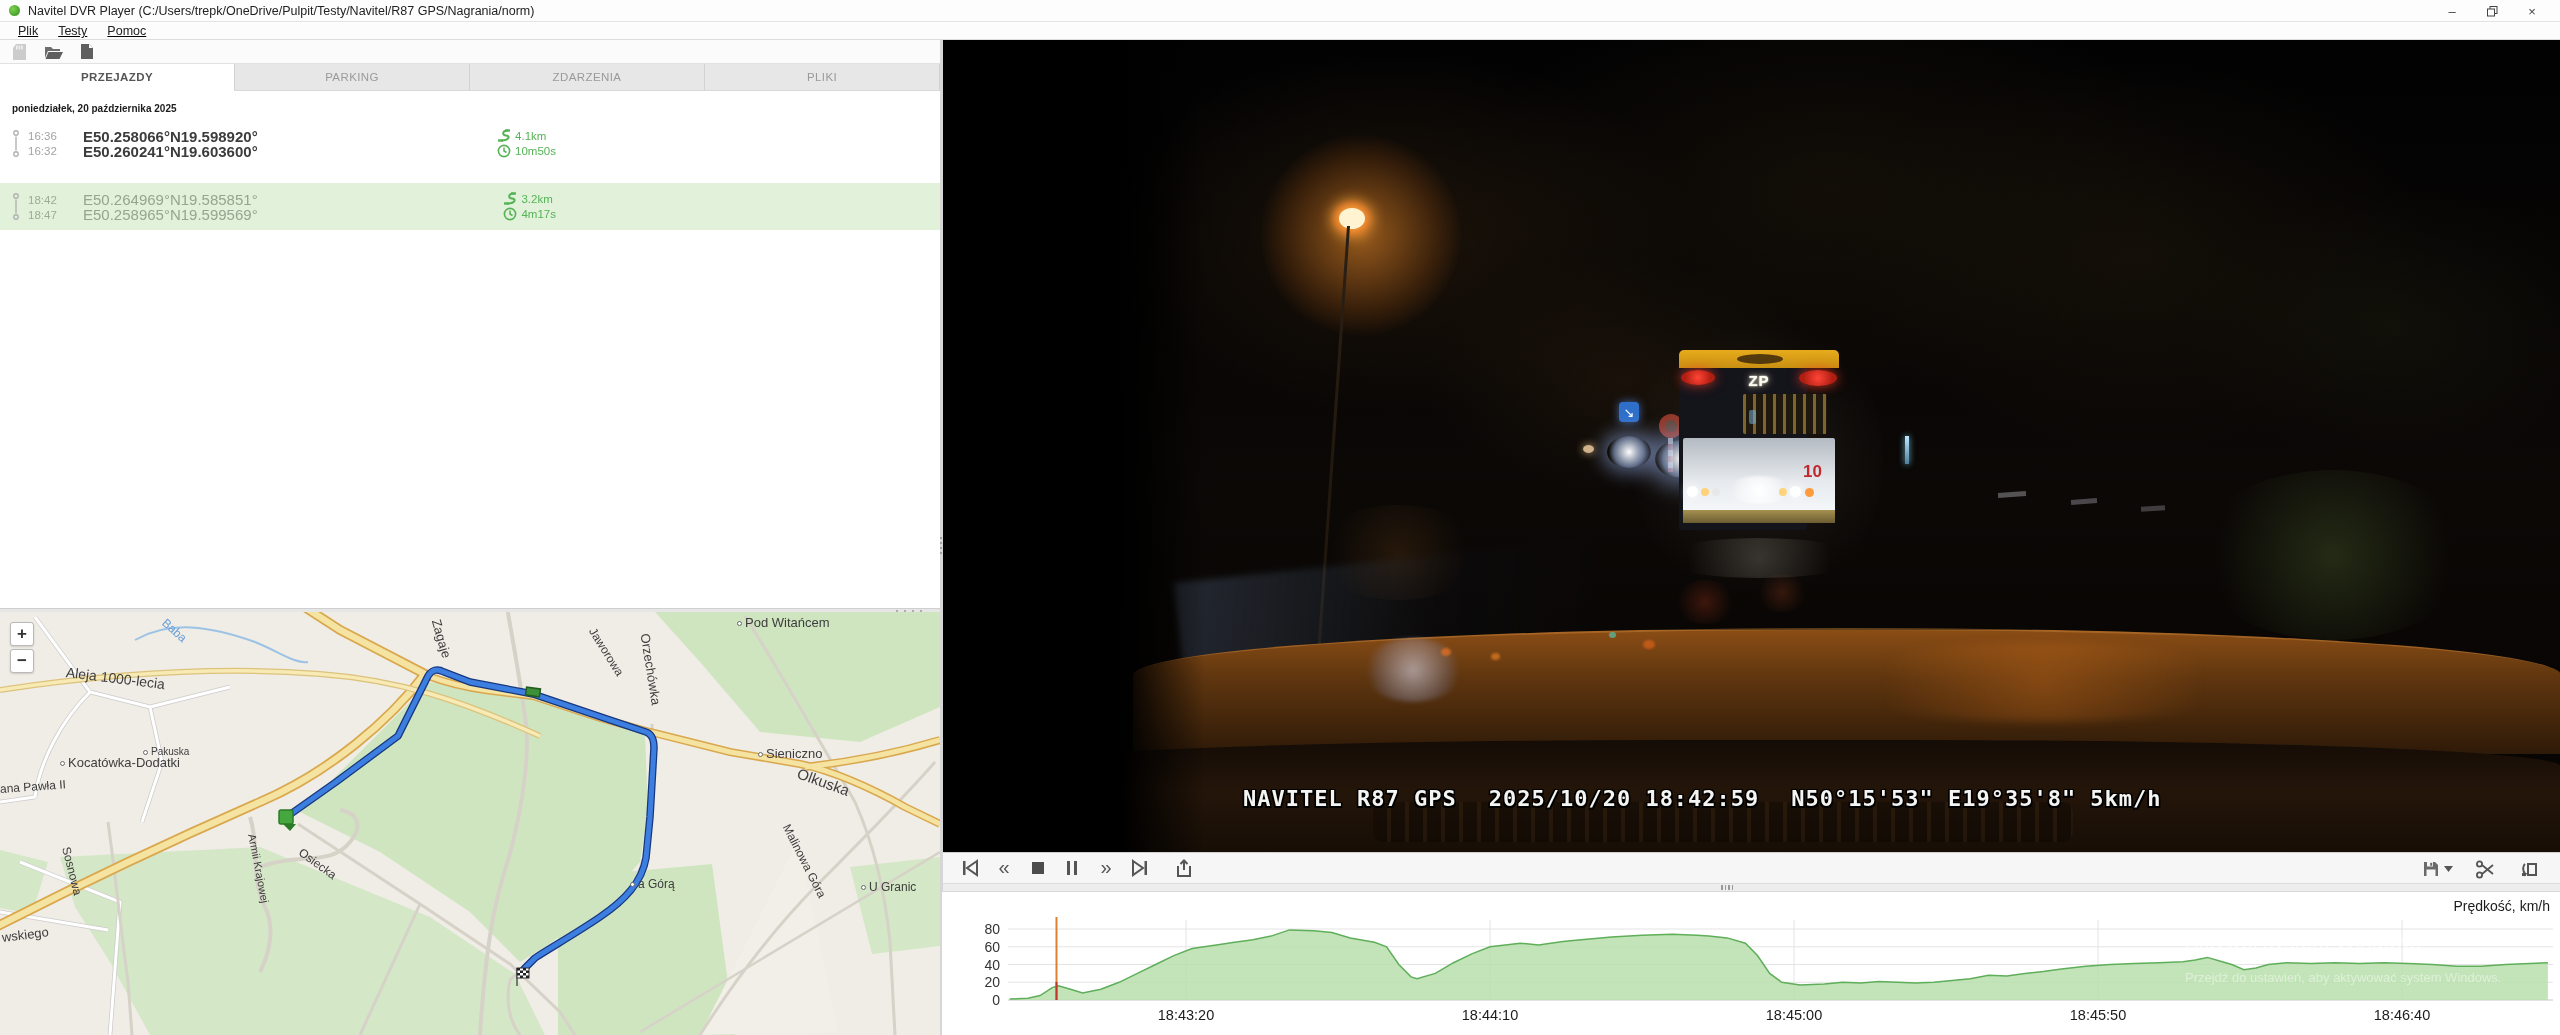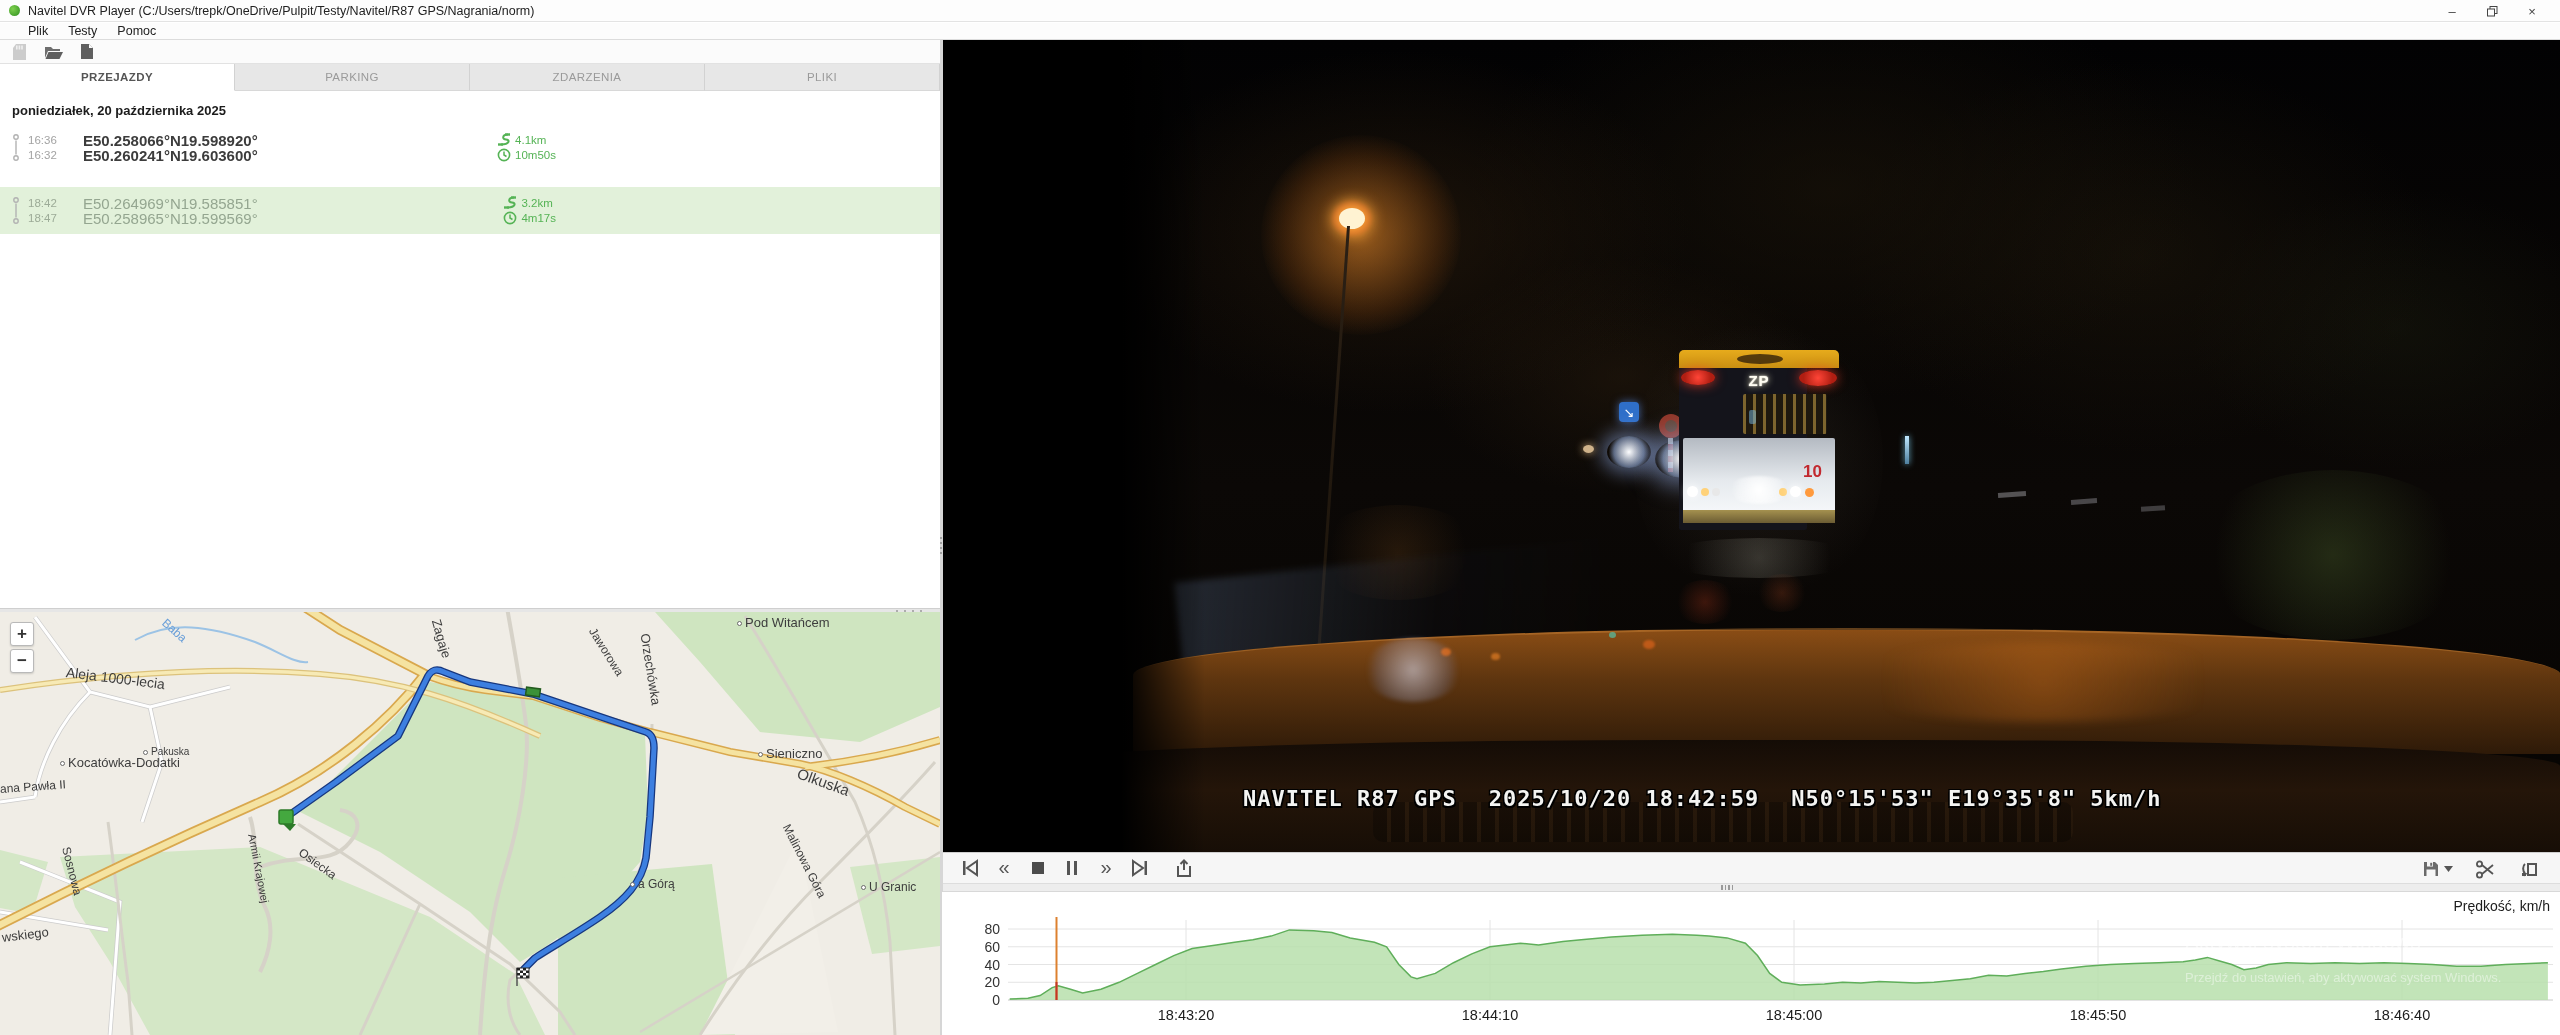--- a/index.html
+++ b/index.html
@@ -10,38 +10,38 @@
   
   #titlebar { position:absolute; left:0; top:0; width:2560px; height:22px;
     background:#fdfdfd; border-bottom:1px solid #e3e3e3; display:flex; align-items:center; }
   #app-icon { width:11px; height:11px; border-radius:50%;
     background:radial-gradient(circle at 35% 35%, #7ed04e, #2e8f1f); margin:0 8px 0 9px; }
   #title-text { font-size:12.5px; color:#222; }
   #win-controls { position:absolute; right:8px; top:0; height:22px; display:flex; }
   .win-btn { width:40px; height:22px; display:flex; align-items:center; justify-content:center;
     color:#444; font-size:13px; cursor:default; }
   #menubar { position:absolute; left:0; top:23px; width:2560px; height:17px;
-    background:#fcfcfc; border-bottom:1px solid #dcdcdc; display:flex; align-items:center; padding-left:18px; }
+    background:#fcfcfc; border-bottom:1px solid #dcdcdc; display:flex; align-items:center; padding-left:8px;text-decoration:underline; }
   .menu-item { font-size:12.5px; color:#222; padding:0 10px; }
 
   
   #left-col { position:absolute; left:0; top:40px; width:940px; height:995px; background:#fff; }
   #toolbar { position:absolute; left:0; top:0; width:940px; height:24px; background:#fbfbfb;
     border-bottom:1px solid #e2e2e2; display:flex; align-items:center; gap:12px; padding-left:8px; }
   .tool-btn { width:22px; height:20px; display:flex; align-items:center; justify-content:center; }
   #tabs { position:absolute; left:0; top:24px; width:940px; height:27px; display:flex; background:#e7e7e7; }
   .tab { flex:1; display:flex; align-items:center; justify-content:center; font-size:11.5px;
     letter-spacing:.4px; color:#9a9a9a; background:#e7e7e7; border-right:1px solid #d2d2d2;
     border-bottom:1px solid #d8d8d8; text-transform:uppercase; }
   .tab.active { background:#fff; color:#555; border-bottom:1px solid #fff; font-weight:bold; }
   #trip-list { position:absolute; left:0; top:51px; width:940px; height:517px; background:#fff; overflow:hidden; }
-  #date-header { padding:12px 0 6px 12px; font-size:13px; font-weight:bold; color:#1c1c1c; }
+  #date-header { padding:12px 0 6px 12px; font-size:10px; font-weight:bold; color:#1c1c1c; }
   .trip-row { position:relative; display:flex; align-items:center; padding:8px 10px 8px 10px; background:#fff; }
   .trip-row.selected { background:#e2f1da; }
-  .trip-row + .trip-row { margin-top:16px; }
+  .trip-row + .trip-row { margin-top:16px;align-items:flex-end; }
   .trip-lines { margin-left:6px; }
   .trip-line { height:15px; display:flex; align-items:center; }
   .trip-time { width:34px; font-size:11.5px; color:#a3a3a3; }
   .trip-coord { font-size:15px; color:#3c3c3c; font-weight:bold; margin-left:21px; }
   .selected .trip-time { color:#9cab97; }
   .selected .trip-coord { color:#94a690; font-weight:normal; }
   .trip-badges { position:absolute; right:384px; top:8px; }
   .badge { height:15px; display:flex; align-items:center; gap:4px; }
   .badge span { font-size:11.5px; color:#55b355; }
 

